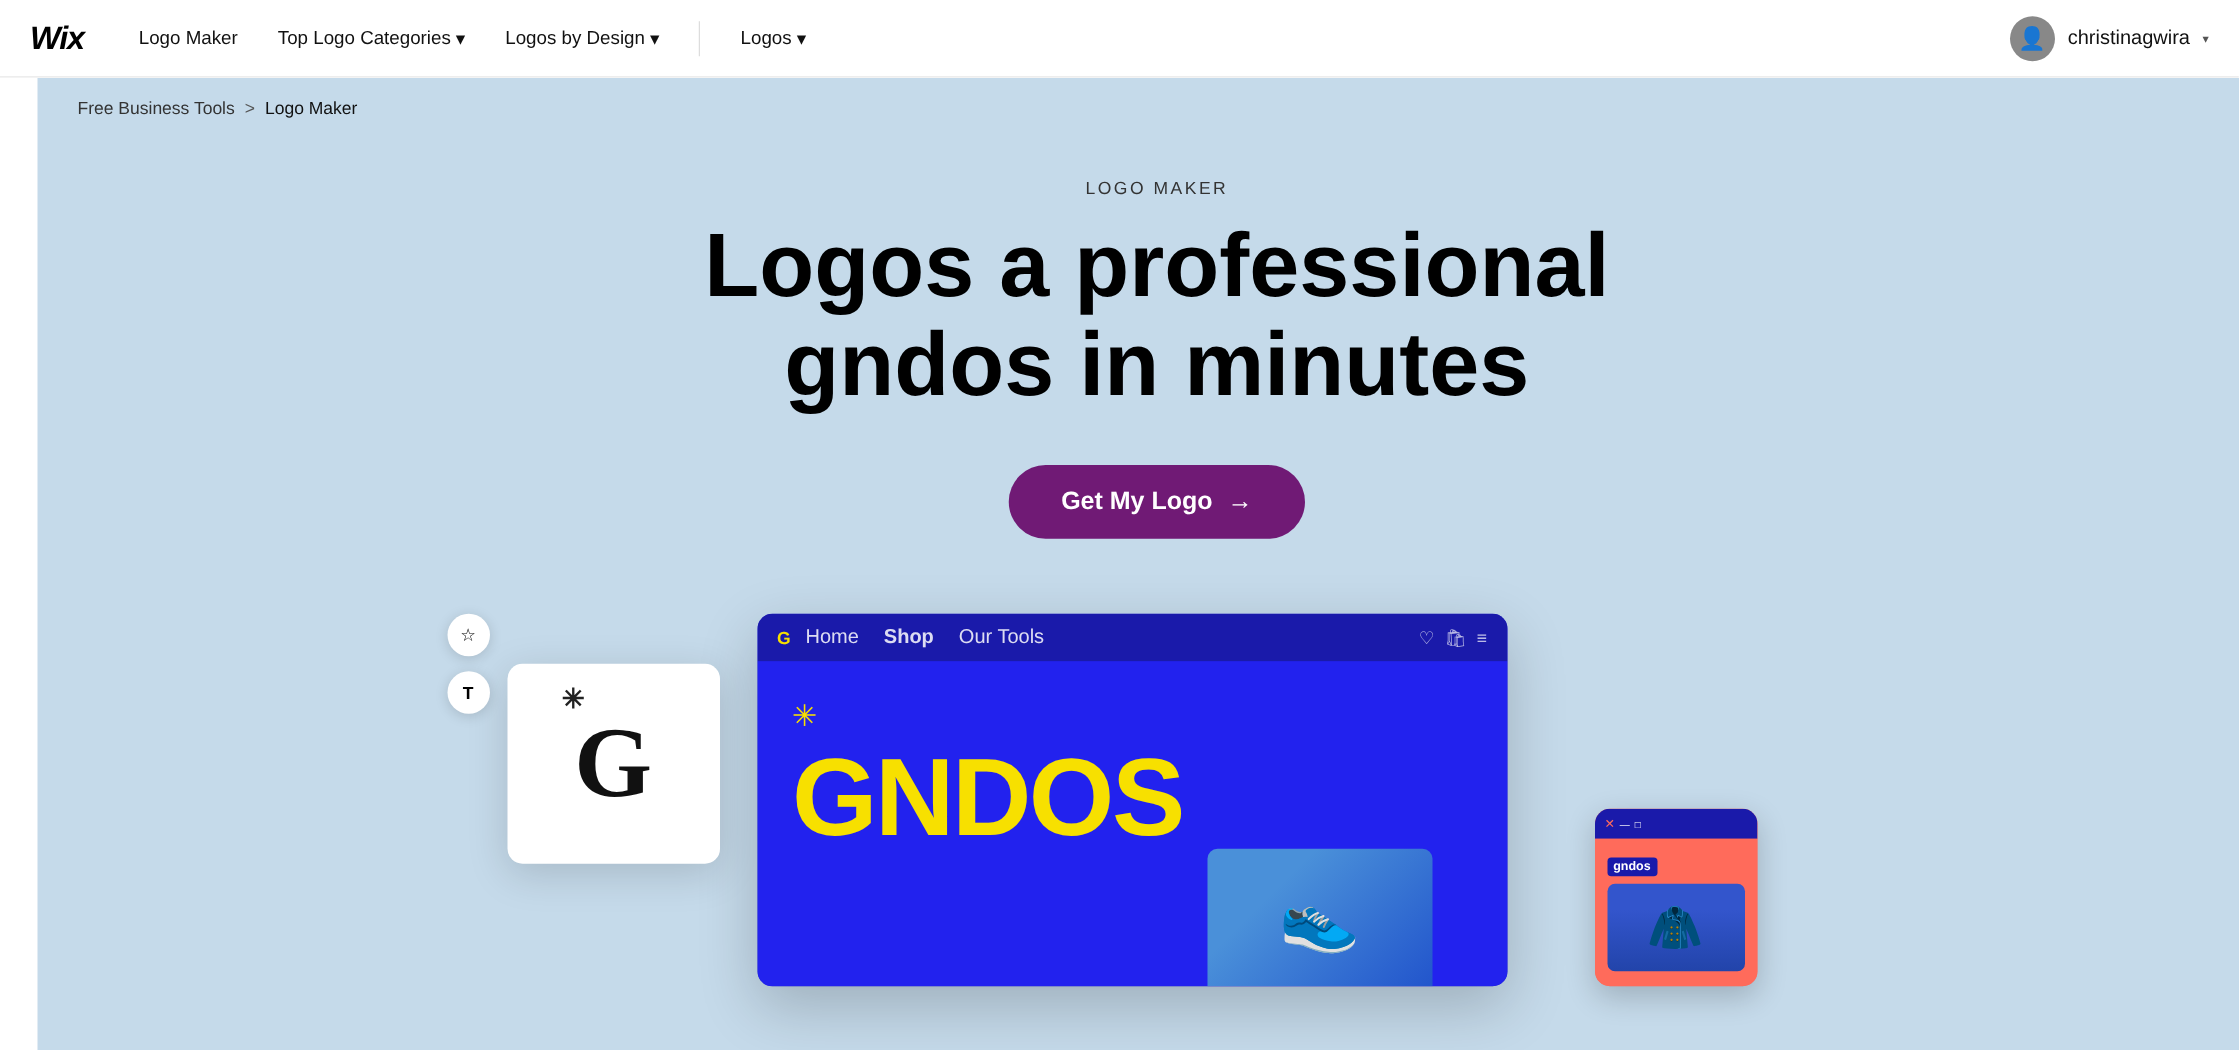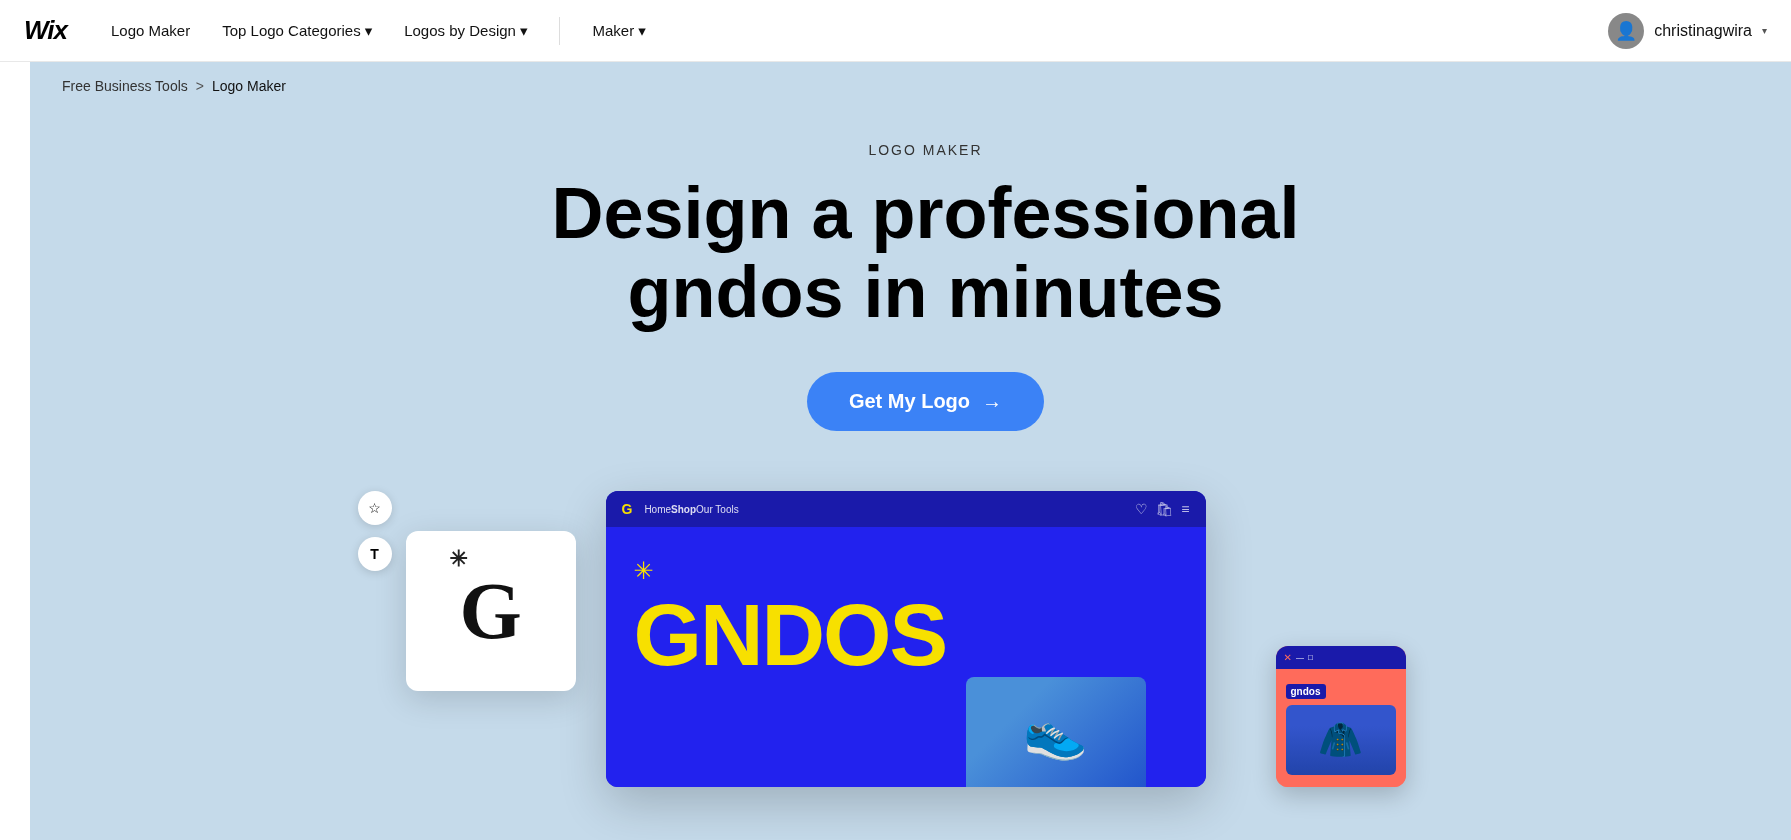--- a/index.html
+++ b/index.html
@@ -124,21 +124,21 @@
       font-size: 72px;
       font-weight: 900;
       color: #000;
       text-align: center;
       line-height: 1.1;
       max-width: 800px;
       margin-bottom: 40px;
     }
 
     .hero-cta {
-      background: #3b82f6;
+      background: #701a75;
       color: #fff;
       border: none;
       border-radius: 50px;
       padding: 18px 42px;
       font-size: 20px;
       font-weight: 600;
       cursor: pointer;
       display: flex;
       align-items: center;
       gap: 12px;
@@ -209,21 +209,22 @@
     }
     .browser-topbar {
       background: #1a1aaa;
       padding: 10px 16px;
       display: flex;
       align-items: center;
       justify-content: space-between;
     }
     .browser-nav-links {
       display: flex;
-      font-size: 10px;
+      gap: 20px;
+      font-size: 16px;
       color: rgba(255,255,255,0.85);
     }
     .browser-nav-active { font-weight: 700; }
     .browser-icons { display: flex; gap: 8px; font-size: 14px; color: rgba(255,255,255,0.7); }
 
     .browser-body {
       background: #2222ee;
       padding: 30px 28px 0;
       min-height: 260px;
       position: relative;
@@ -315,21 +316,21 @@
     <span class="nav-link">
       <span>Top Logo Categories</span>
       <span>▾</span>
     </span>
     <span class="nav-link">
       <span>Logos by Design</span>
       <span>▾</span>
     </span>
     <div class="nav-separator"></div>
     <span class="nav-link">
-      <span>Maker</span>
+      <span>Logos</span>
       <span>▾</span>
     </span>
   </div>
 
   <div class="nav-right">
     <div class="nav-avatar">
       <span style="font-size:18px;">👤</span>
     </div>
     <span class="nav-username">christinagwira</span>
     <span class="chevron-icon">▾</span>
@@ -340,21 +341,21 @@
 
   <div class="breadcrumb">
     <span>Free Business Tools</span>
     <span class="breadcrumb-separator">&gt;</span>
     <span class="breadcrumb-current">Logo Maker</span>
   </div>
 
   <div class="hero-content">
     <div class="hero-label">LOGO MAKER</div>
     <h1 class="hero-title">
-      <span>Design a professional</span><br>
+      <span>Logos a professional</span><br>
       <span>gndos in minutes</span>
     </h1>
     <button class="hero-cta">
       <span>Get My Logo</span>
       <span>→</span>
     </button>
   </div>
 
   <div class="mockup-area">
 

